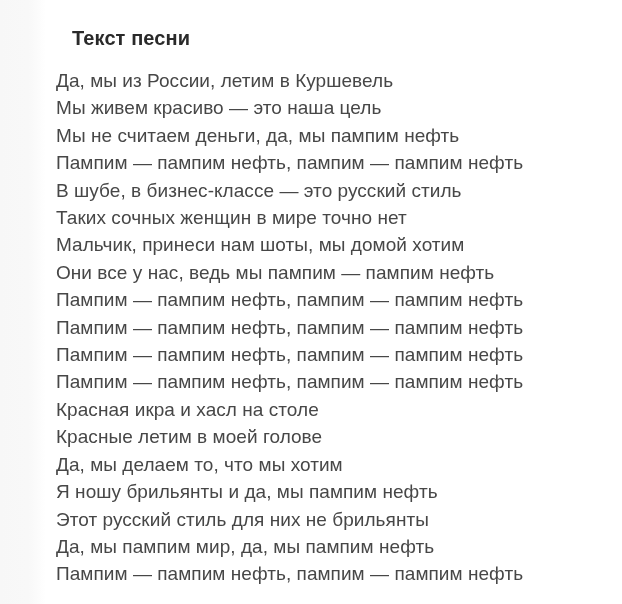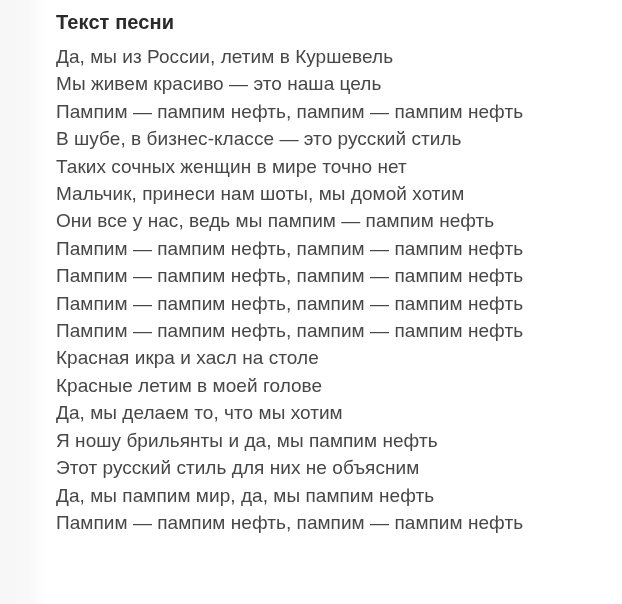--- a/index.html
+++ b/index.html
@@ -22,21 +22,21 @@
     height: 604px;
     background: linear-gradient(to right, #f7f7f7 0px, #f8f8f8 28px, #ffffff 46px);
     pointer-events: none;
   }
   .content {
     position: relative;
     padding: 9px 24px 0 56px;
     box-sizing: border-box;
   }
   .title {
-    margin: 0;
+    margin: 16px;
     font-size: 20px;
     line-height: 26px;
     font-weight: 700;
     color: #2a2a2a;
     letter-spacing: 0.1px;
   }
   .lyrics {
     margin-top: 8px;
     font-size: 19px;
     line-height: 27.4px;
@@ -52,30 +52,31 @@
 <body>
 
 <div class="left-fade"></div>
 
 <div class="content">
   <h2 class="title">Текст песни</h2>
 
   <div class="lyrics">
     <div class="lyric-line">Да, мы из России, летим в Куршевель</div>
     <div class="lyric-line">Мы живем красиво — это наша цель</div>
+    <div class="lyric-line">Мы не считаем деньги, да, мы пампим нефть</div>
     <div class="lyric-line">Пампим — пампим нефть, пампим — пампим нефть</div>
     <div class="lyric-line">В шубе, в бизнес-классе — это русский стиль</div>
     <div class="lyric-line">Таких сочных женщин в мире точно нет</div>
     <div class="lyric-line">Мальчик, принеси нам шоты, мы домой хотим</div>
     <div class="lyric-line">Они все у нас, ведь мы пампим — пампим нефть</div>
     <div class="lyric-line">Пампим — пампим нефть, пампим — пампим нефть</div>
     <div class="lyric-line">Пампим — пампим нефть, пампим — пампим нефть</div>
     <div class="lyric-line">Пампим — пампим нефть, пампим — пампим нефть</div>
     <div class="lyric-line">Пампим — пампим нефть, пампим — пампим нефть</div>
     <div class="lyric-line">Красная икра и хасл на столе</div>
     <div class="lyric-line">Красные летим в моей голове</div>
     <div class="lyric-line">Да, мы делаем то, что мы хотим</div>
     <div class="lyric-line">Я ношу брильянты и да, мы пампим нефть</div>
-    <div class="lyric-line">Этот русский стиль для них не объясним</div>
+    <div class="lyric-line">Этот русский стиль для них не брильянты</div>
     <div class="lyric-line">Да, мы пампим мир, да, мы пампим нефть</div>
     <div class="lyric-line">Пампим — пампим нефть, пампим — пампим нефть</div>
   </div>
 </div>
 
 </body></html>

